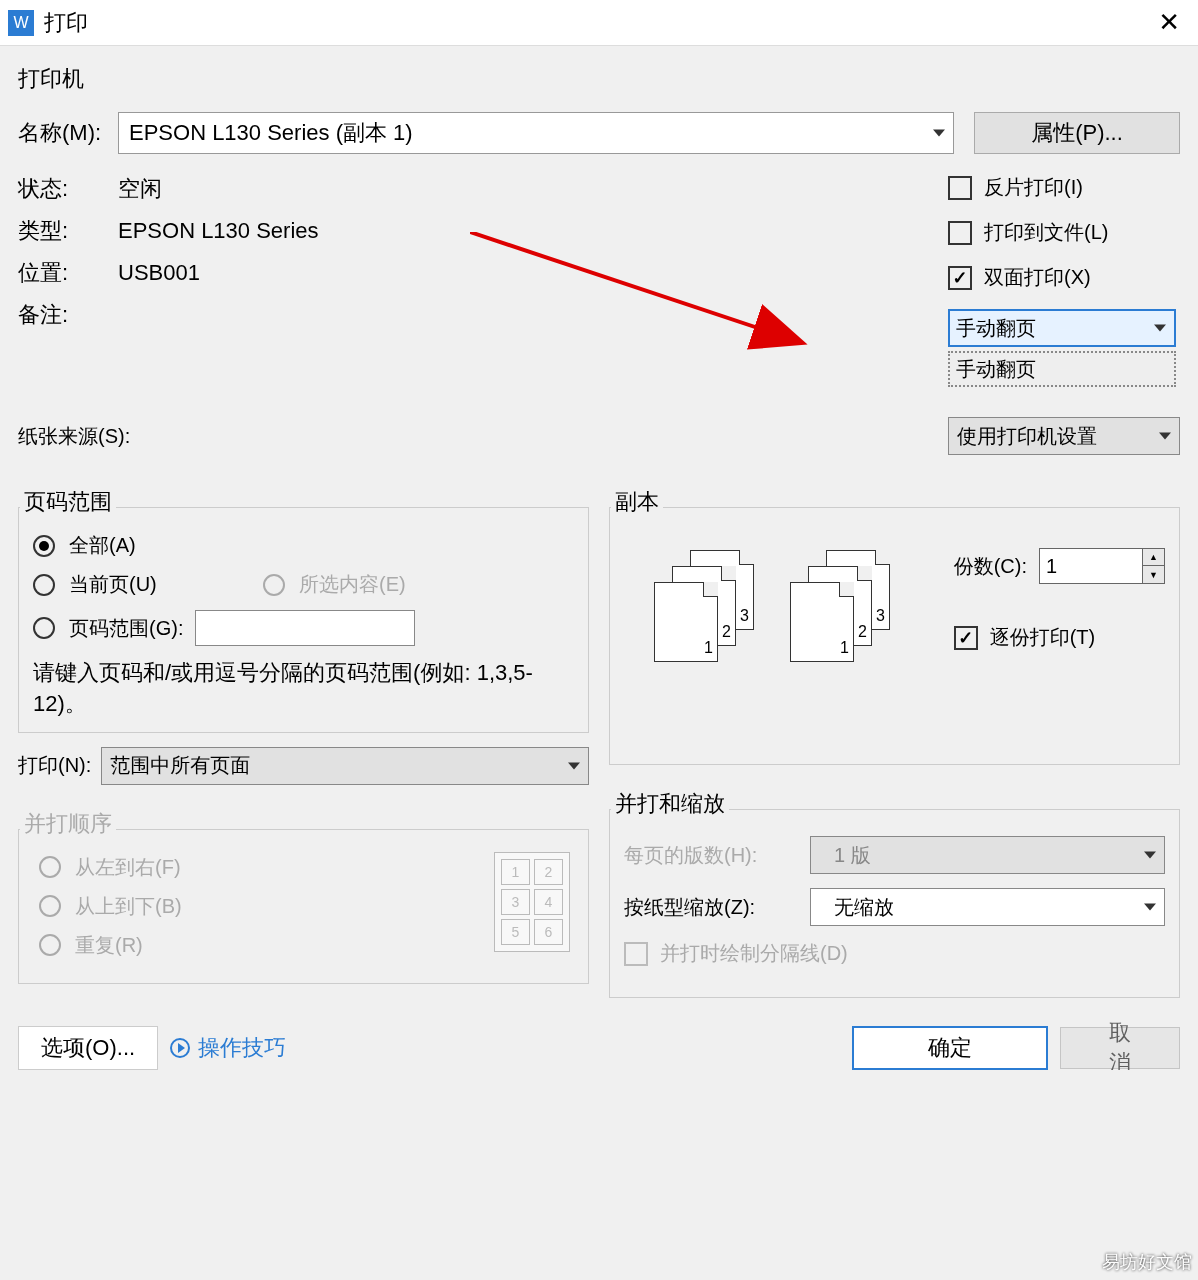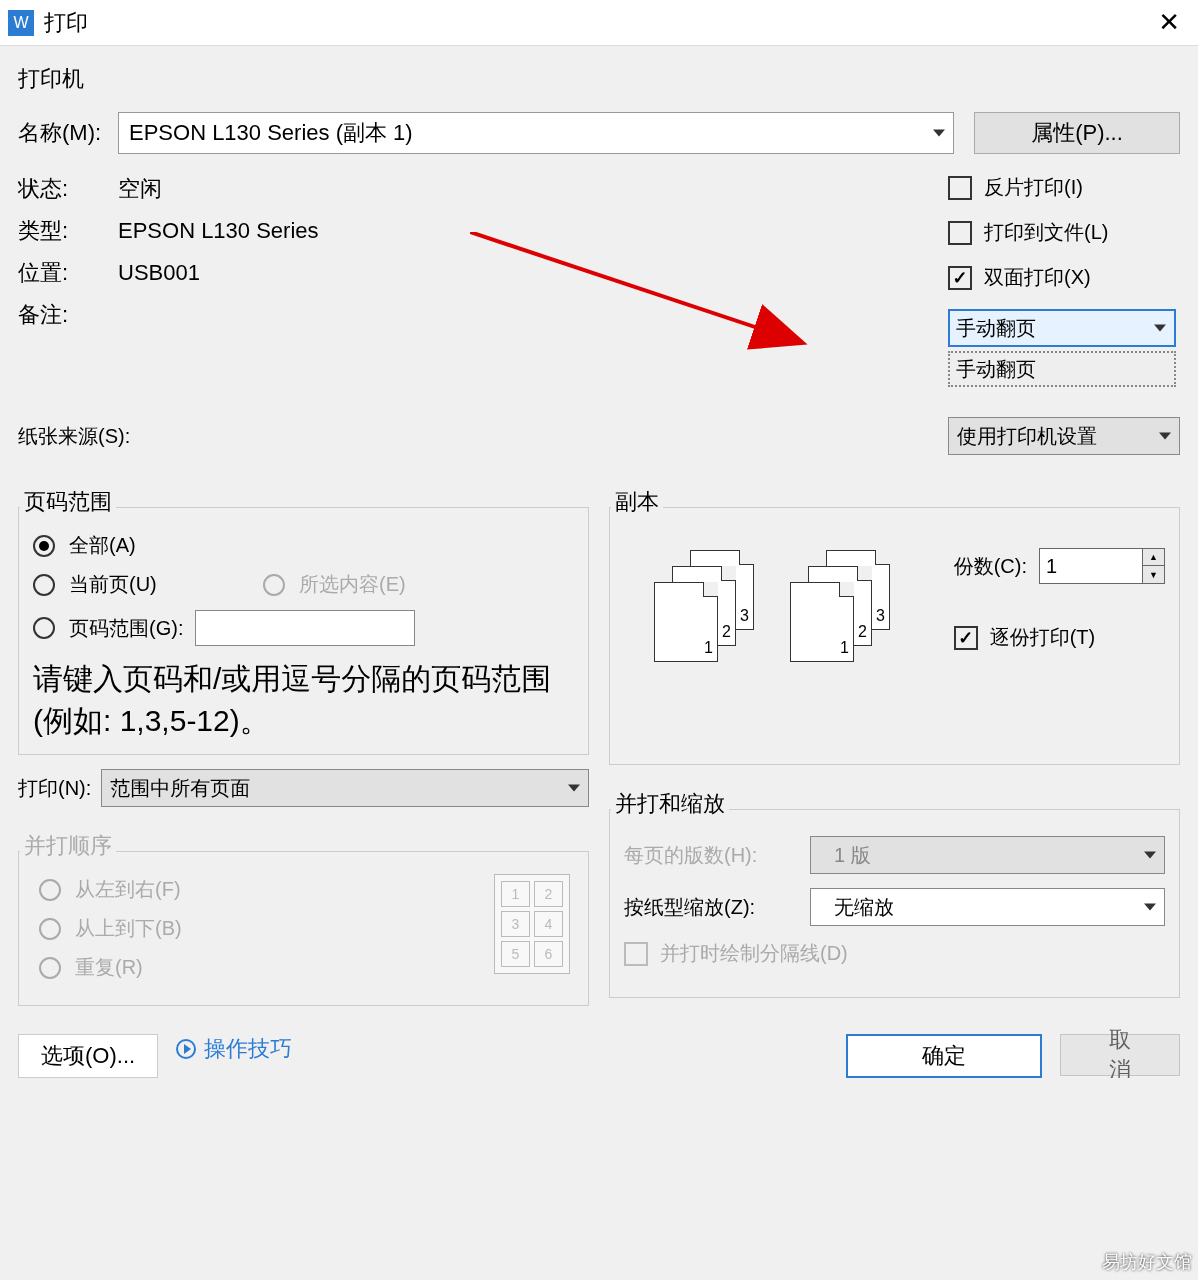--- a/index.html
+++ b/index.html
@@ -33,21 +33,21 @@
 .col-right { flex: 1; }
 .group { border: 1px solid #ccc; border-top: none; padding: 12px 14px; margin-bottom: 14px; position: relative; }
 .group-title { position: relative; top: 10px; background: #f0f0f0; display: inline-block; padding: 0 4px; margin-left: 2px; font-size: 22px; z-index: 1; }
 .group-border-top { border-top: 1px solid #ccc; }
 .radio-row { display: flex; align-items: center; margin: 12px 0; }
 .radio { width: 22px; height: 22px; border: 2px solid #333; border-radius: 50%; margin-right: 14px; display: flex; align-items: center; justify-content: center; }
 .radio.checked::after { content: ""; width: 10px; height: 10px; background: #000; border-radius: 50%; }
 .radio.disabled { border-color: #aaa; }
 .disabled-text { color: #aaa; }
 .text-input { width: 220px; height: 36px; border: 1px solid #888; background: #fff; margin-left: 12px; }
-.hint { font-size: 30px; line-height: 1.4; margin-top: 8px; }
+.hint { font-size: 22px; line-height: 1.4; margin-top: 8px; }
 .print-what-row { display: flex; align-items: center; margin: 14px 0; }
 .print-what-dd { flex: 1; height: 38px; border: 1px solid #888; background: #e1e1e1; margin-left: 10px; position: relative; display: flex; align-items: center; padding: 0 8px; }
 .order-group { padding: 12px 20px; }
 .order-preview { position: absolute; right: 18px; top: 22px; width: 76px; height: 100px; border: 1px solid #bbb; background: #f8f8f8; display: grid; grid-template-columns: 1fr 1fr; grid-template-rows: 1fr 1fr 1fr; gap: 4px; padding: 6px; }
 .order-preview div { border: 1px solid #bbb; display: flex; align-items: center; justify-content: center; font-size: 14px; color: #bbb; }
 .copies-preview { display: flex; gap: 36px; margin: 30px 0 20px 30px; }
 .stack { position: relative; width: 100px; height: 100px; }
 .page { position: absolute; width: 64px; height: 80px; background: #fff; border: 1.5px solid #333; display: flex; align-items: flex-end; justify-content: flex-end; padding: 4px; font-size: 16px; }
 .stack .page:nth-child(1) { top: 0; left: 36px; z-index: 1; }
 .stack .page:nth-child(2) { top: 16px; left: 18px; z-index: 2; }
@@ -58,21 +58,21 @@
 .copies-input { width: 104px; height: 36px; border: 1px solid #666; background: #fff; padding: 0 6px; display: flex; align-items: center; }
 .spinner { width: 22px; display: flex; flex-direction: column; border: 1px solid #666; border-left: none; }
 .spinner div { height: 17px; display: flex; align-items: center; justify-content: center; font-size: 9px; border-bottom: 1px solid #666; background: #e8e8e8; }
 .spinner div:last-child { border-bottom: none; }
 .zoom-row { display: flex; align-items: center; margin: 14px 0; }
 .zoom-label { width: 186px; }
 .zoom-dd { flex: 1; height: 38px; border: 1px solid #888; position: relative; display: flex; align-items: center; padding: 0 23px; }
 .zoom-dd.disabled { background: #e1e1e1; color: #888; }
 .zoom-dd.enabled { background: #fff; }
 .cb.disabled { border-color: #bbb; }
-.bottom-bar { display: flex; align-items: flex-start; padding: 14px 18px 0 18px; gap: 18px; }
+.bottom-bar { display: flex; align-items: center; padding: 14px 18px 0 18px; gap: 12px; }
 .options-btn { height: 44px; border: 1px solid #ccc; background: #fff; padding: 0 22px; font-size: 22px; }
 .tips { display: flex; align-items: center; color: #2b7cd3; font-size: 22px; flex: 1; }
 .play-icon { width: 20px; height: 20px; border: 2px solid #2b7cd3; border-radius: 50%; margin-right: 8px; display: flex; align-items: center; justify-content: center; }
 .play-icon::after { content: ""; width: 0; height: 0; border-left: 7px solid #2b7cd3; border-top: 5px solid transparent; border-bottom: 5px solid transparent; margin-left: 2px; }
 .ok-btn { width: 196px; height: 44px; border: 2px solid #2b7cd3; background: #fff; font-size: 22px; }
 .watermark { position: absolute; right: 6px; bottom: 6px; color: #fff; font-size: 18px; opacity: 0.9; text-shadow: 0 0 3px #000; }
 .arrow-svg { position: absolute; top: 232px; left: 470px; pointer-events: none; }
 </style>
 </head>
 <body>

